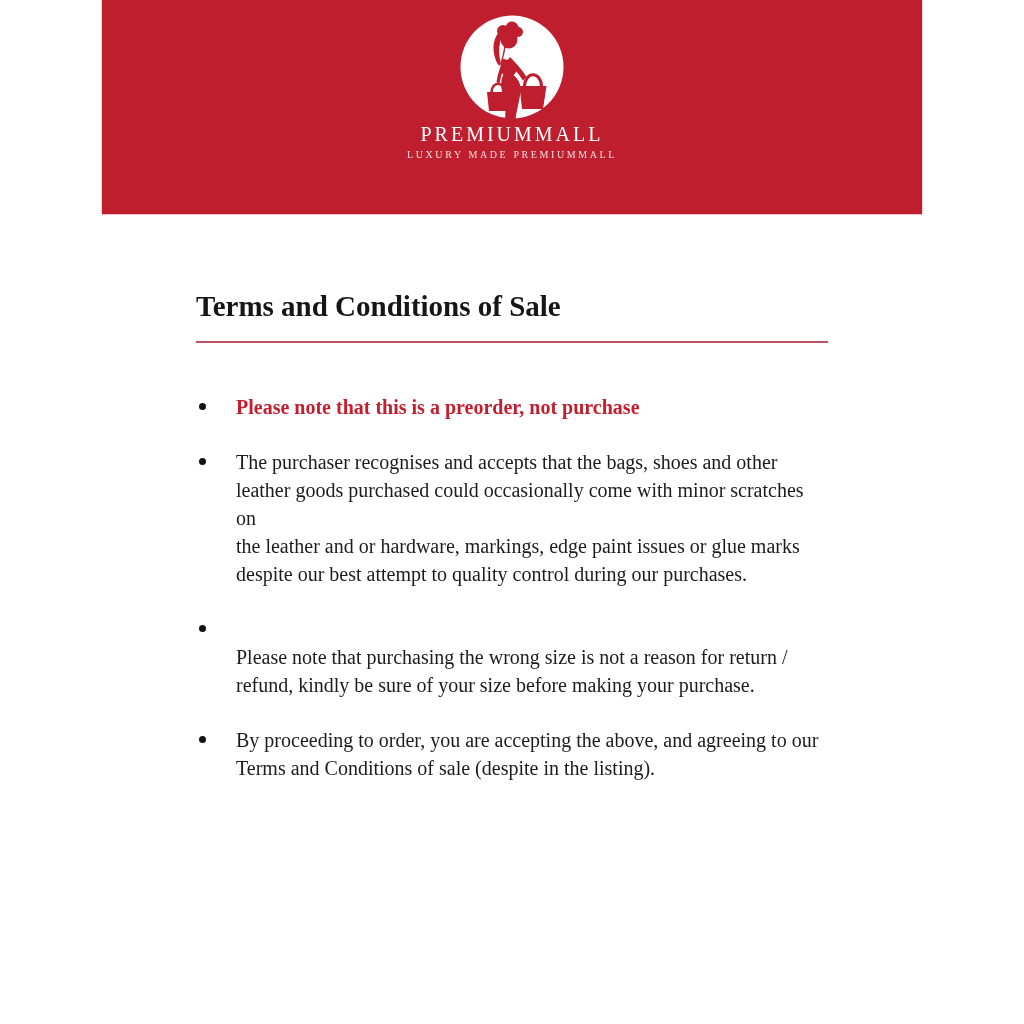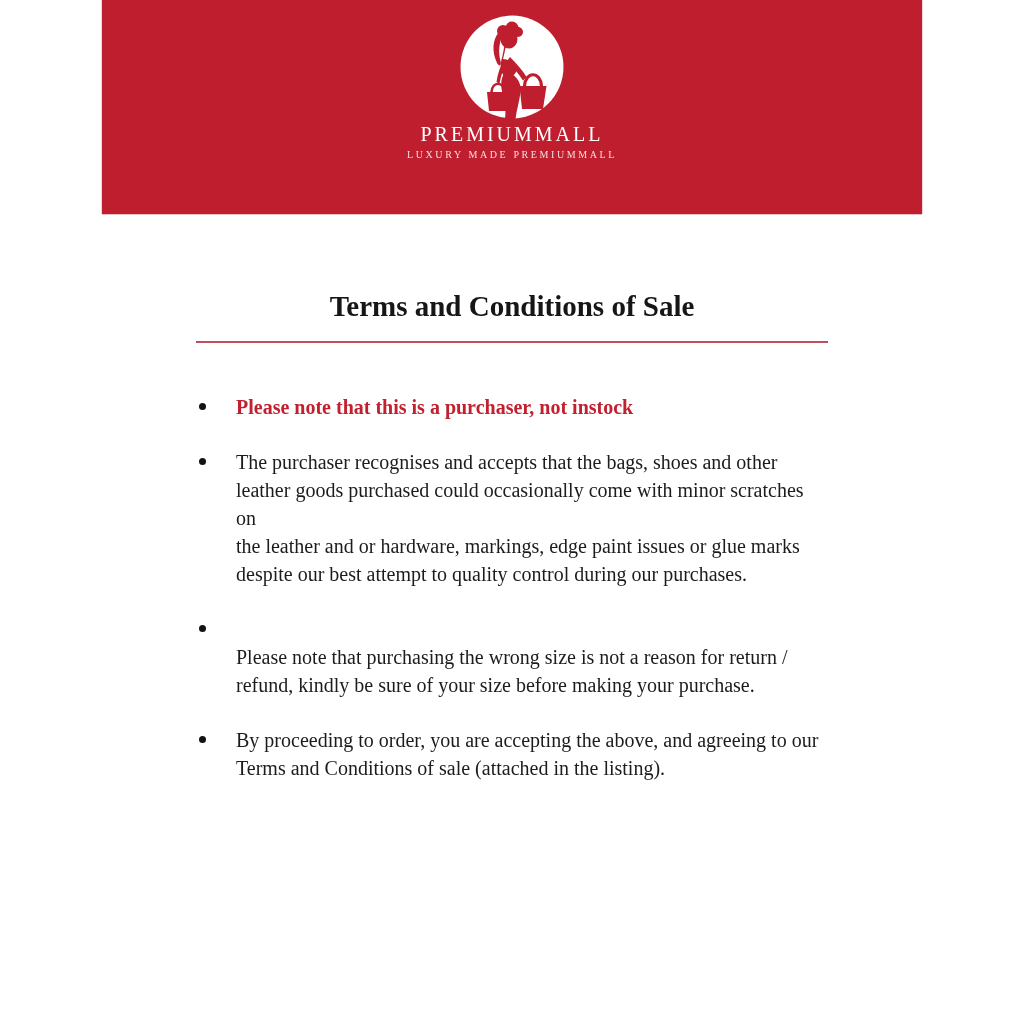--- a/index.html
+++ b/index.html
@@ -37,21 +37,20 @@
   .tagline{
     color:rgba(255,255,255,.85);
     font-size:10px;
     letter-spacing:2.6px;
     margin-top:3px;
     white-space:nowrap;
   }
   main{width:632px;margin:0 auto;}
   h1{
     margin:76px 0 0 0;
-    text-align:center;
     font-size:29px;
     font-weight:bold;
     color:#161616;
   }
   .divider{
     height:2px;
     background:var(--divider);
     margin-top:18px;
   }
   ul.terms{
@@ -118,24 +117,24 @@
     </svg>
   </div>
   <div class="brand">PREMIUMMALL</div>
   <div class="tagline">LUXURY MADE PREMIUMMALL</div>
 </header>
 
 <main>
   <h1>Terms and Conditions of Sale</h1>
   <div class="divider"></div>
   <ul class="terms">
-      <li><span class="dot"></span><span class="bullet-text"><span class="seg em">Please note that this is a purchaser, not instock</span></span></li>
+      <li><span class="dot"></span><span class="bullet-text"><span class="seg em">Please note that this is a preorder, not purchase</span></span></li>
       <li><span class="dot"></span><span class="bullet-text"><span class="seg">The purchaser recognises and accepts that the bags, shoes and other
 leather goods purchased could occasionally come with minor scratches on
 the leather and or hardware, markings, edge paint issues or glue marks
 despite our best attempt to quality control during our purchases.</span></span></li>
       <li><span class="dot"></span><span class="bullet-text"><span class="seg">
 Please note that purchasing the wrong size is not a reason for return /
 refund, kindly be sure of your size before making your purchase.</span></span></li>
       <li><span class="dot"></span><span class="bullet-text"><span class="seg">By proceeding to order, you are accepting the above, and agreeing to our
-Terms and Conditions of sale (attached in the listing).</span></span></li>
+Terms and Conditions of sale (despite in the listing).</span></span></li>
     </ul>
 </main>
 
 </body></html>

